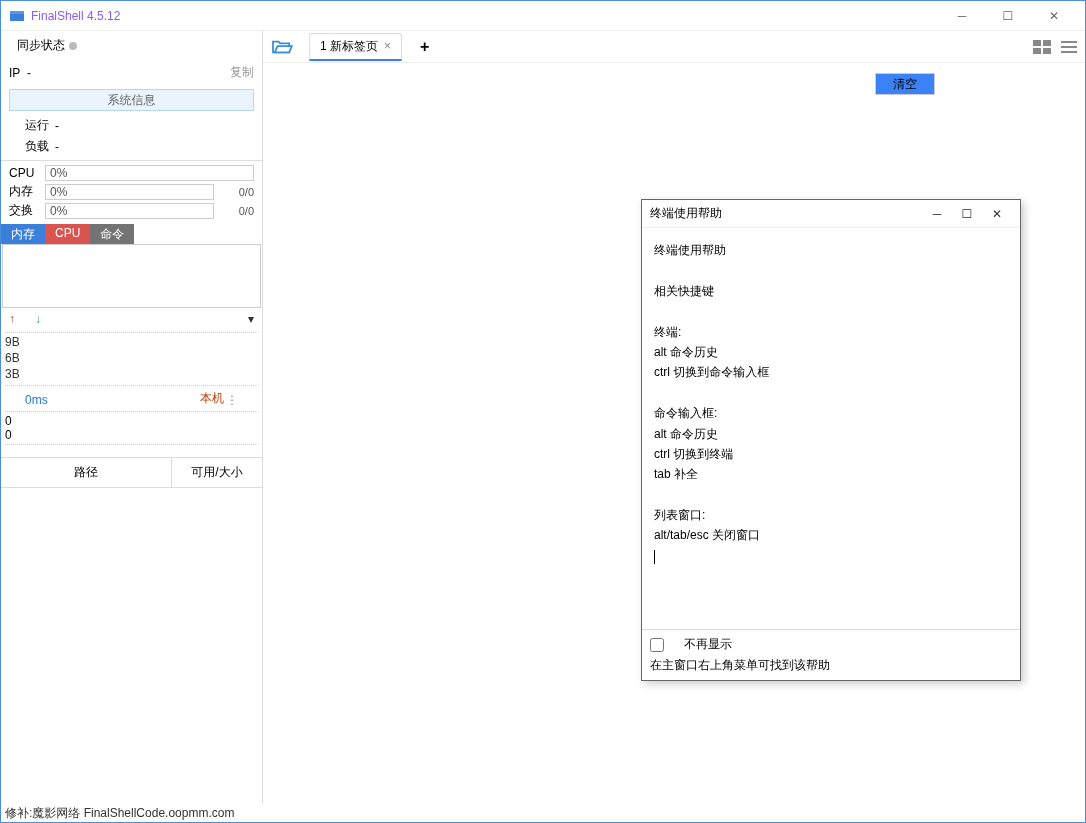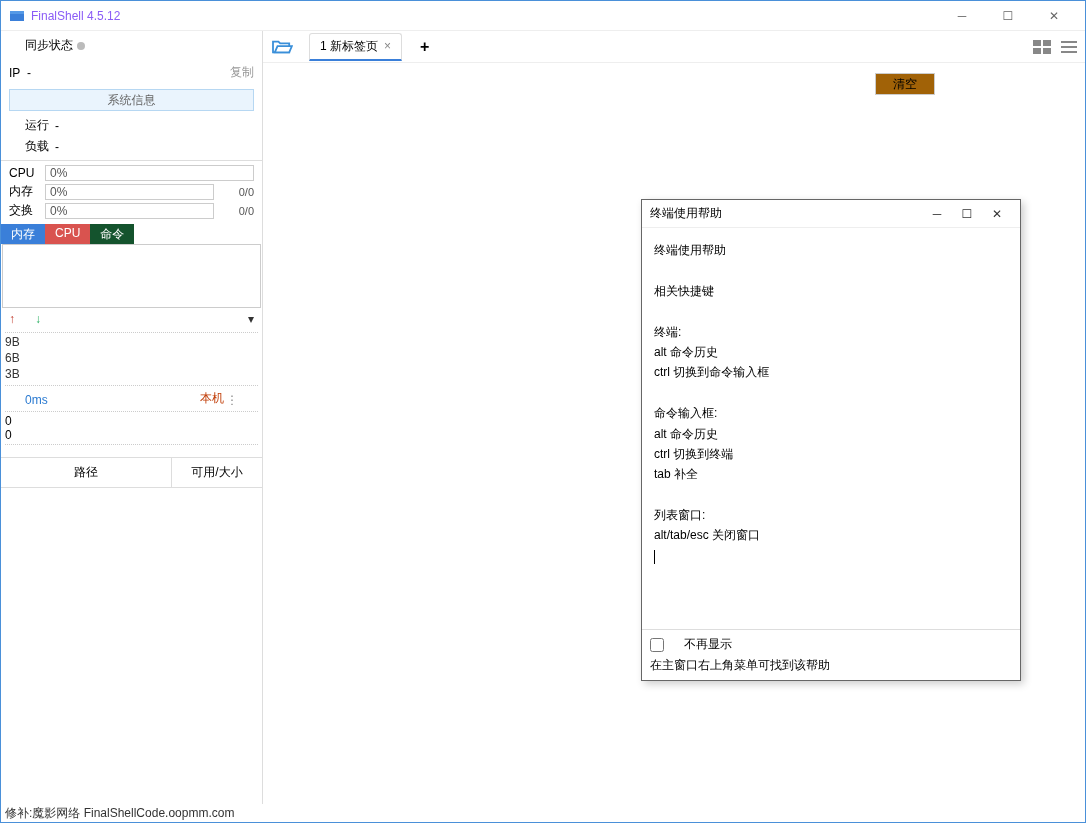--- a/index.html
+++ b/index.html
@@ -4,37 +4,37 @@
 <style>
 * { margin: 0; padding: 0; box-sizing: border-box; font-family: "Microsoft YaHei", "Segoe UI", sans-serif; font-size: 12px; }
 body { width: 1086px; height: 823px; background: #fff; position: relative; overflow: hidden; border: 1px solid #4a90d9; }
 .titlebar { height: 30px; display: flex; align-items: center; padding: 0 8px; background: #fff; border-bottom: 1px solid #eee; }
 .titlebar .app-icon { width: 16px; height: 16px; margin-right: 6px; }
 .titlebar .title { color: #8b5cf6; }
 .titlebar .win-controls { margin-left: auto; display: flex; gap: 0; }
 .titlebar .win-controls .wc { width: 46px; height: 30px; display: flex; align-items: center; justify-content: center; color: #666; }
 .main { display: flex; height: calc(100% - 30px - 18px); }
 .sidebar { width: 262px; border-right: 1px solid #ddd; display: flex; flex-direction: column; background: #fff; }
-.status-row { padding: 6px 24px; display: flex; align-items: center; }
+.status-row { padding: 6px 16px; display: flex; align-items: center; }
 .status-row .dot { width: 8px; height: 8px; border-radius: 50%; background: #bbb; display: inline-block; margin-left: 4px; }
 .ip-row { padding: 4px 8px; display: flex; align-items: center; }
 .ip-row .copy { margin-left: auto; color: #999; }
 .sysinfo-btn { margin: 4px 8px; height: 22px; border: 1px solid #b6d7f2; background: #eaf4fd; color: #666; display: flex; align-items: center; justify-content: center; }
 .kv { padding: 2px 24px; display: flex; align-items: center; }
 .kv .label { width: 30px; }
 .kv .value { flex: 1; }
 .metric { padding: 1px 8px; display: flex; align-items: center; gap: 6px; }
 .metric .label { width: 30px; }
 .metric .bar { flex: 1; height: 16px; border: 1px solid #ccc; position: relative; display: flex; align-items: center; padding: 0 4px; color: #555; }
 .metric .numbers { width: 34px; text-align: right; color: #555; font-size: 11px; }
 .tabs-mini { display: flex; height: 20px; margin-top: 4px; }
 .tabs-mini .tab { flex: none; padding: 2px 10px; font-size: 12px; color: #fff; }
 .tab-mem { background: #3a7fd9; }
 .tab-cpu { background: #d9534f; }
-.tab-cmd { background: #14532d; color: #fff; flex: 1; padding-left: 6px; }
+.tab-cmd { background: #737373; color: #fff; flex: 1; padding-left: 6px; }
 .chart-area { height: 64px; border: 1px solid #ccc; margin: 0 1px; background: #fff; }
 .net-row { display: flex; align-items: center; padding: 4px 8px; gap: 20px; }
 .arrow-up { color: #c0392b; font-weight: bold; }
 .arrow-down { color: #27ae60; font-weight: bold; }
 .net-row .caret { margin-left: auto; color: #333; }
 .net-labels { padding: 0 8px; font-size: 11px; color: #333; }
 .net-labels div { height: 16px; }
 .ping-row { display: flex; padding: 2px 24px; align-items: flex-end; }
 .ping-row .ms { color: #2a7ad1; }
 .ping-row .host { margin-left: auto; color: #c2410c; }
@@ -44,21 +44,21 @@
 .disk-header > div { padding: 6px; text-align: center; }
 .disk-header .path { flex: 1; border-right: 1px solid #ddd; }
 .disk-header .size { width: 90px; }
 .content { flex: 1; position: relative; background: #fff; }
 .toolbar { height: 32px; display: flex; align-items: center; padding: 0 8px; gap: 8px; border-bottom: 1px solid #eee; }
 .folder-icon { width: 22px; height: 18px; }
 .tab-item { display: flex; align-items: center; gap: 6px; padding: 4px 10px; border: 1px solid #ddd; border-bottom: 2px solid #3a7fd9; border-radius: 3px 3px 0 0; height: 28px; margin-left: 8px; justify-content: space-between; }
 .tab-item .close { color: #888; }
 .add-tab { font-weight: bold; font-size: 16px; margin-left: 10px; }
 .view-icons { margin-left: auto; display: flex; gap: 10px; color: #666; }
-.clear-btn { position: absolute; right: 150px; top: 42px; width: 60px; height: 22px; border: 1px solid #ccc; background: #a16207; display: flex; align-items: center; justify-content: center; z-index: 1; }
+.clear-btn { position: absolute; right: 150px; top: 42px; width: 60px; height: 22px; border: 1px solid #ccc; background: #3b82f6; display: flex; align-items: center; justify-content: center; z-index: 1; }
 .modal { position: absolute; left: 378px; top: 168px; width: 380px; height: 482px; border: 1px solid #666; background: #fff; box-shadow: 3px 3px 8px rgba(0,0,0,0.2); z-index: 10; display: flex; flex-direction: column; }
 .modal-title { height: 28px; display: flex; align-items: center; padding: 0 8px; border-bottom: 1px solid #eee; }
 .modal-title .sp { flex: 1; }
 .modal-title .mc { width: 30px; text-align: center; color: #333; }
 .modal-body { flex: 1; padding: 12px; line-height: 1.7; overflow: hidden; }
 .modal-body .cursor { display: inline-block; width: 1px; height: 14px; background: #000; vertical-align: middle; }
 .modal-footer { border-top: 1px solid #ddd; padding: 6px 8px; }
 .modal-footer .chk { display: flex; align-items: center; gap: 20px; margin-bottom: 4px; }
 .modal-footer .chk input { width: 14px; height: 14px; }
 .footer { position: absolute; bottom: 0; left: 0; right: 0; height: 18px; padding: 0 4px; font-size: 12px; color: #333; background: #fff; display: flex; align-items: center; }

